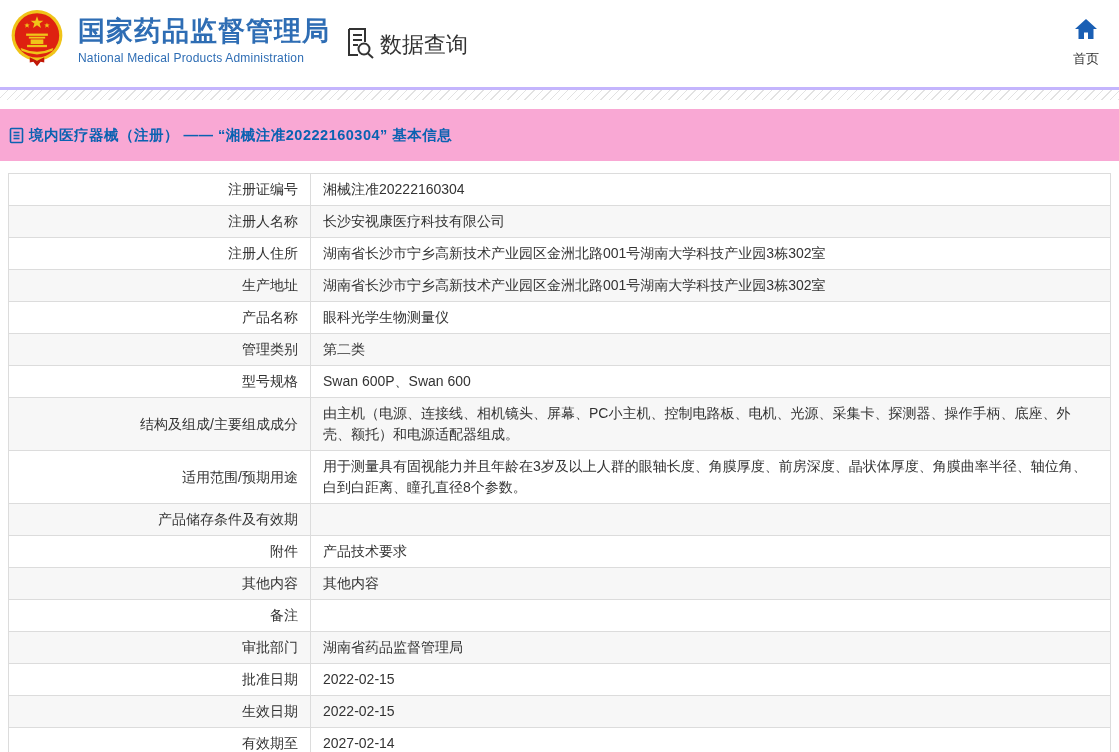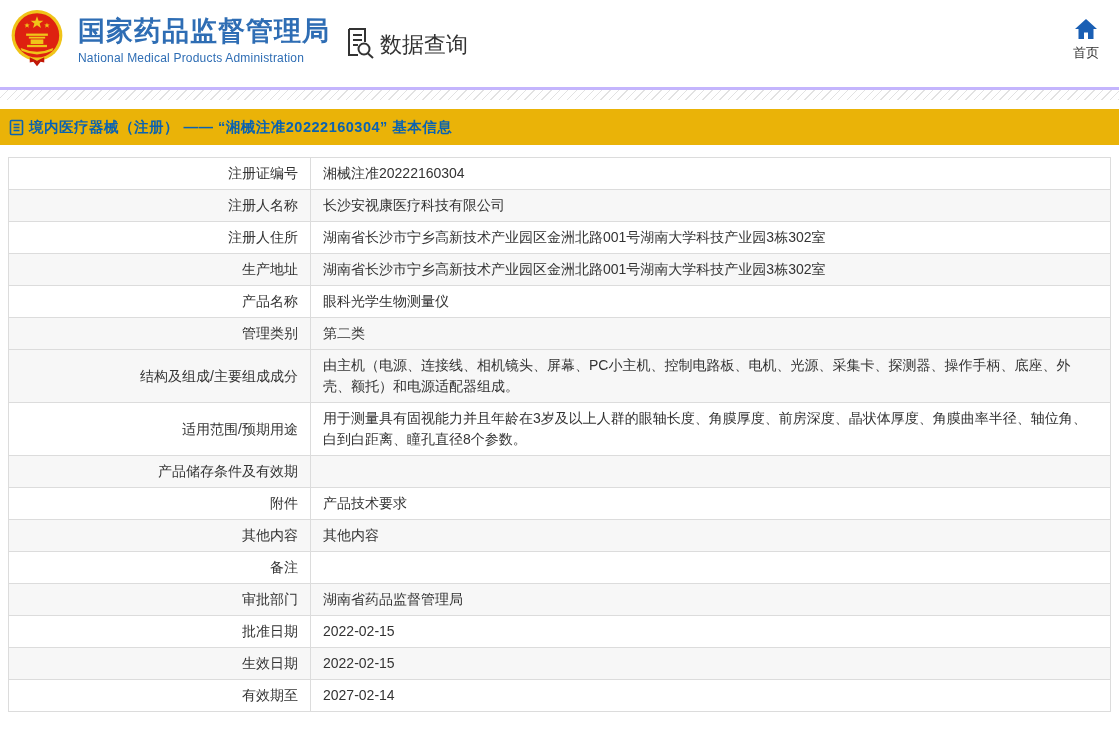--- a/index.html
+++ b/index.html
@@ -38,37 +38,37 @@
   }
   .data-query-label {
     font-size: 22px; color: #333; font-weight: 500;
   }
   .top-nav {
     position: absolute; right: 20px; top: 18px;
     display: flex; gap: 42px;
   }
   .nav-item {
     display: flex; flex-direction: column; align-items: center;
-    cursor: pointer;
+    gap: 6px; cursor: pointer;
   }
   .nav-item .nav-label { font-size: 13px; color: #333; }
   
   .hatch {
     height: 10px;
     background: repeating-linear-gradient(
       -45deg,
       #e2e2e2 0px, #e2e2e2 1px,
       transparent 1px, transparent 6px
     );
   }
   
   .crumb-bar {
     margin-top: 9px;
-    height: 36px;
-    background: #eab308;
+    height: 52px;
+    background: #f9a8d4;
     display: flex; align-items: center;
     padding-left: 9px;
   }
   .crumb-icon { margin-right: 5px; display: inline-flex; }
   .crumb-text {
     font-size: 14.5px; font-weight: 600; color: #0a62b1;
     letter-spacing: .5px;
   }
   
   .info-table-wrap { margin: 12px 8px 0 8px; }
@@ -181,20 +181,24 @@
           <td class="val">湖南省长沙市宁乡高新技术产业园区金洲北路001号湖南大学科技产业园3栋302室</td>
         </tr>
       <tr class="odd">
           <td class="lbl">产品名称</td>
           <td class="val">眼科光学生物测量仪</td>
         </tr>
       <tr class="even">
           <td class="lbl">管理类别</td>
           <td class="val">第二类</td>
         </tr>
+      <tr class="odd">
+          <td class="lbl">型号规格</td>
+          <td class="val">Swan 600P、Swan 600</td>
+        </tr>
       <tr class="even">
           <td class="lbl">结构及组成/主要组成成分</td>
           <td class="val">由主机（电源、连接线、相机镜头、屏幕、PC小主机、控制电路板、电机、光源、采集卡、探测器、操作手柄、底座、外壳、额托）和电源适配器组成。</td>
         </tr>
       <tr class="odd">
           <td class="lbl">适用范围/预期用途</td>
           <td class="val">用于测量具有固视能力并且年龄在3岁及以上人群的眼轴长度、角膜厚度、前房深度、晶状体厚度、角膜曲率半径、轴位角、白到白距离、瞳孔直径8个参数。</td>
         </tr>
       <tr class="even">
           <td class="lbl">产品储存条件及有效期</td>

